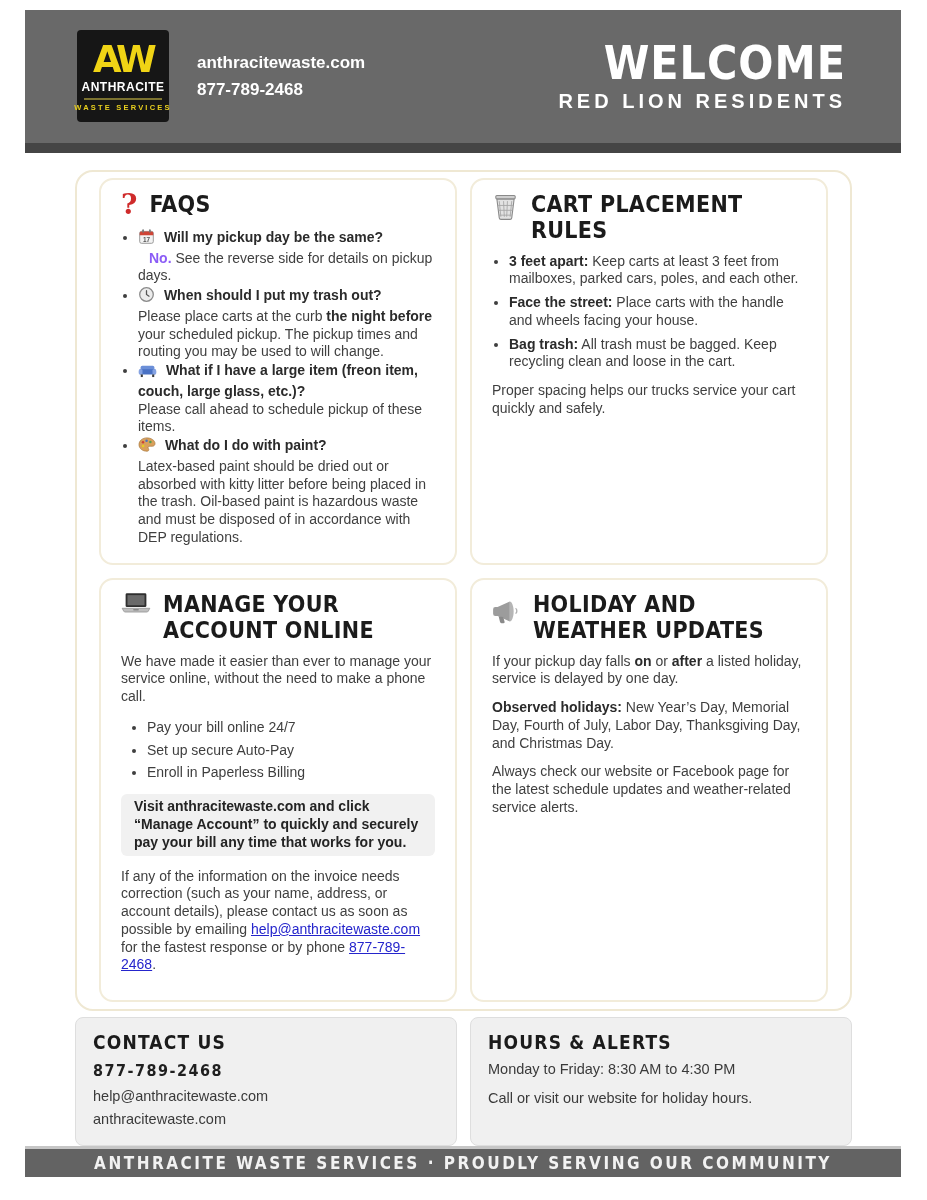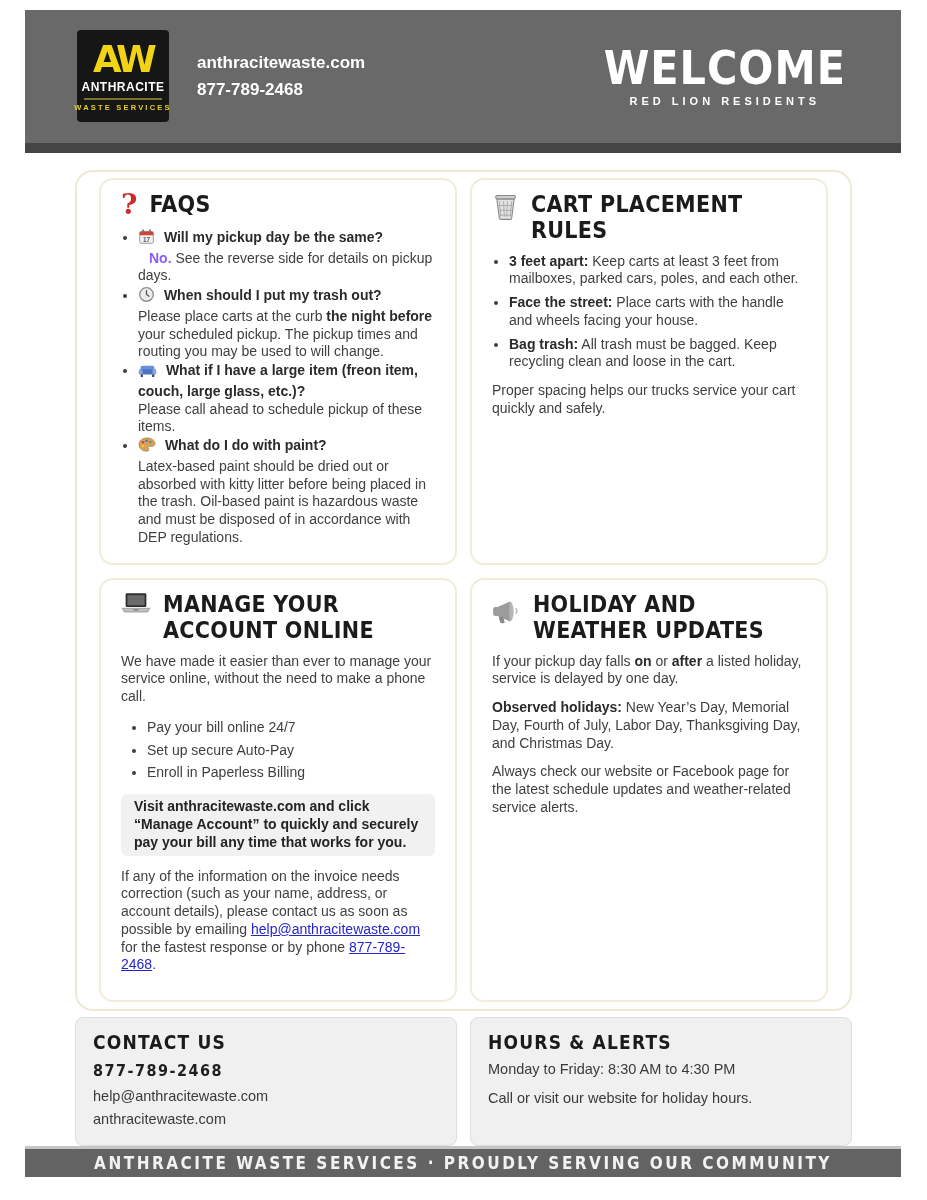--- a/index.html
+++ b/index.html
@@ -24,26 +24,26 @@
   .logo-abbr {
     font-family:"DejaVu Sans", sans-serif; font-weight:900; font-size:37px; line-height:1;
     color:#f0d415; letter-spacing:-4px; margin-bottom:2px;
   }
   .logo-name { color:#ffffff; font-weight:bold; font-size:12px; letter-spacing:.5px; white-space:nowrap; }
   .logo-divider { width:100%; border-top:2px solid #7c7330; margin:4px 0 3px; }
   .logo-tagline { color:#e8cf1e; font-weight:bold; font-size:7.5px; letter-spacing:2.2px; white-space:nowrap; }
 
   .header-contact { margin-left:28px; color:#ffffff; font-weight:bold; font-size:17px; line-height:1.6; }
 
-  .header-welcome { margin-left:auto; text-align:center; color:#ffffff; }
+  .header-welcome { margin-left:auto; text-align:right; color:#ffffff; }
   .welcome-title {
     font-family:"DejaVu Sans", sans-serif; font-stretch:condensed; font-weight:900;
     font-size:46px; line-height:1; letter-spacing:1px;
   }
-  .welcome-sub { font-weight:bold; font-size:11px; letter-spacing:4px; margin-top:4px; }
+  .welcome-sub { font-weight:bold; font-size:20px; letter-spacing:4px; margin-top:4px; }
 
   
   .cards-wrap {
     margin:17px 75px 0;
     border:2px solid #efe8d3; border-radius:18px;
     padding:6px 22px 7px;
     display:grid; grid-template-columns:1fr 1fr; gap:13px;
   }
   .card {
     background:#ffffff; border:2px solid #f2ecda; border-radius:14px;

